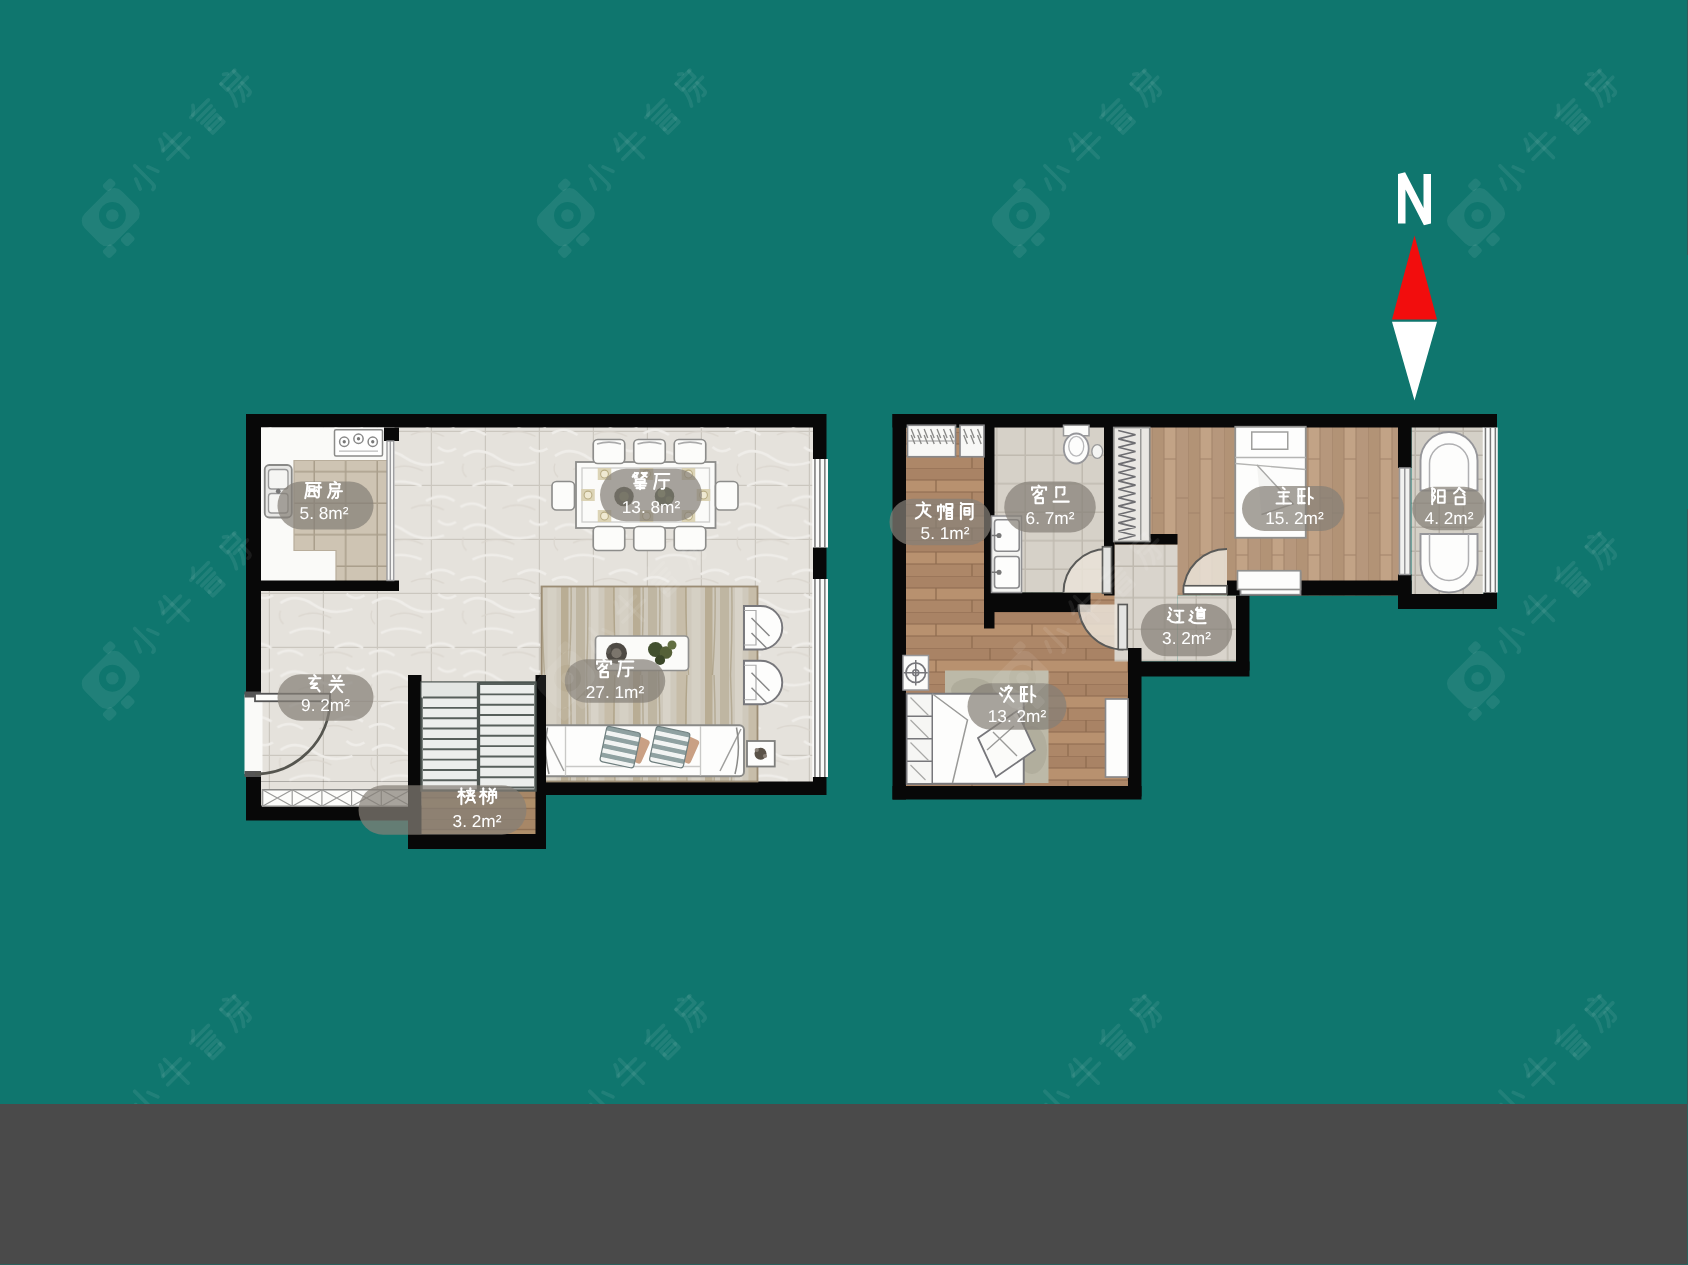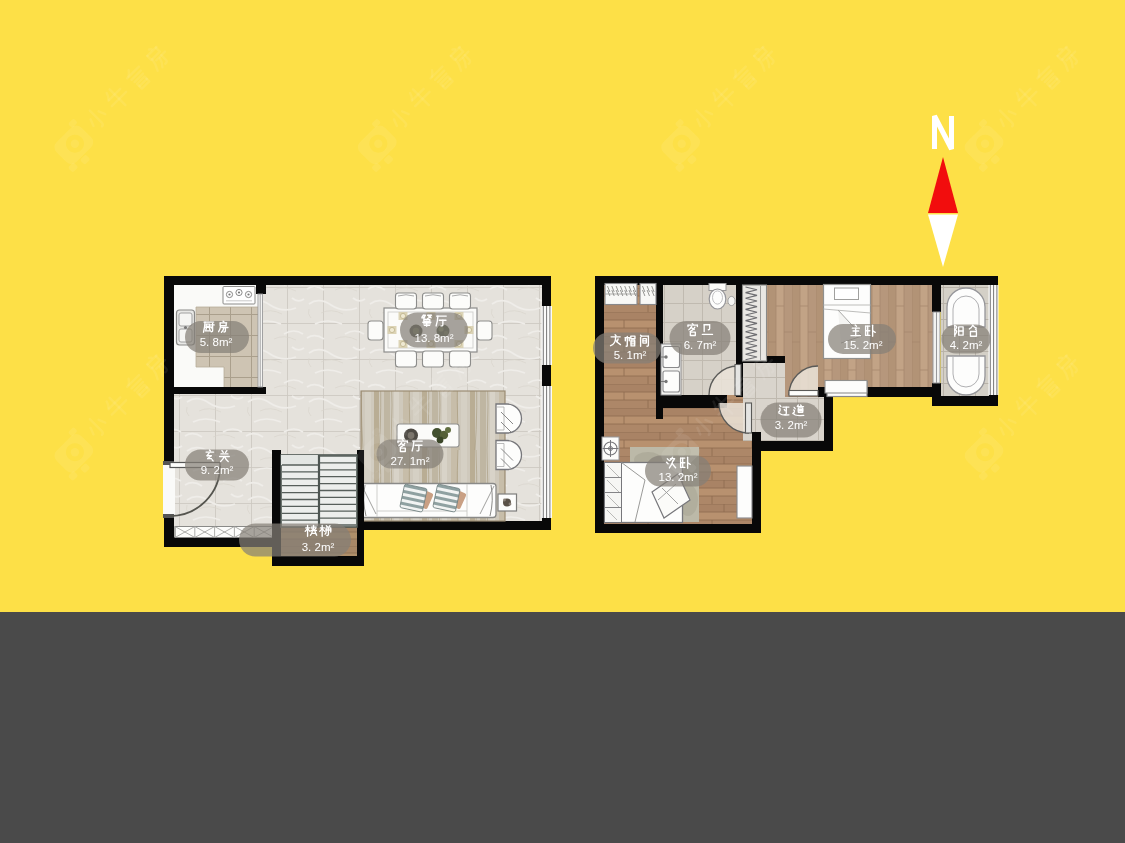--- a/index.html
+++ b/index.html
@@ -1,14 +1,14 @@
 <!DOCTYPE html>
 <html><head><meta charset="utf-8"><style>
 html,body{margin:0;padding:0;background:#4a4a4a}
-#scene{position:relative;width:1125px;height:612px;background:#fde047;overflow:hidden}
+#scene{position:relative;width:1125px;height:736px;background:#0f766e;overflow:hidden}
 </style></head><body>
 <div id="scene"><svg width="1125" height="843" viewBox="0 0 1125 843" font-family="Liberation Sans, sans-serif">
       <defs>
         <symbol id="g23567" viewBox="0 0 100 100" overflow="visible">
           <g fill="none" stroke="currentColor" stroke-width="10.5" stroke-linecap="round" stroke-linejoin="round">
             <path d="M50 10 V74 Q50 86 40 86"></path>
             <path d="M28 36 L18 62"></path>
             <path d="M72 36 L82 62"></path>
           </g>
         </symbol>

